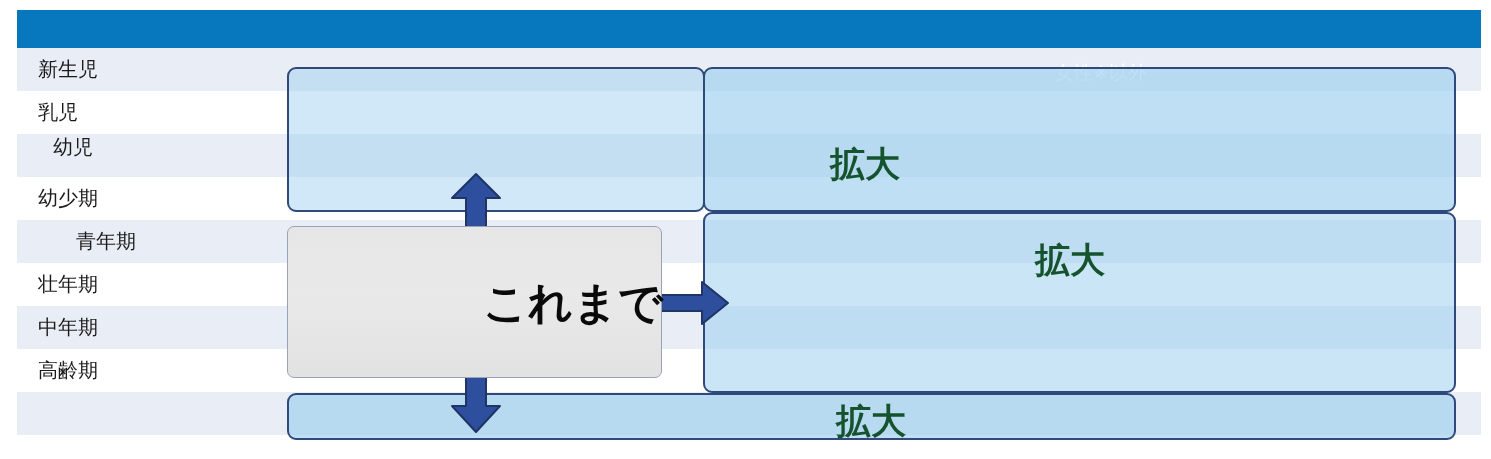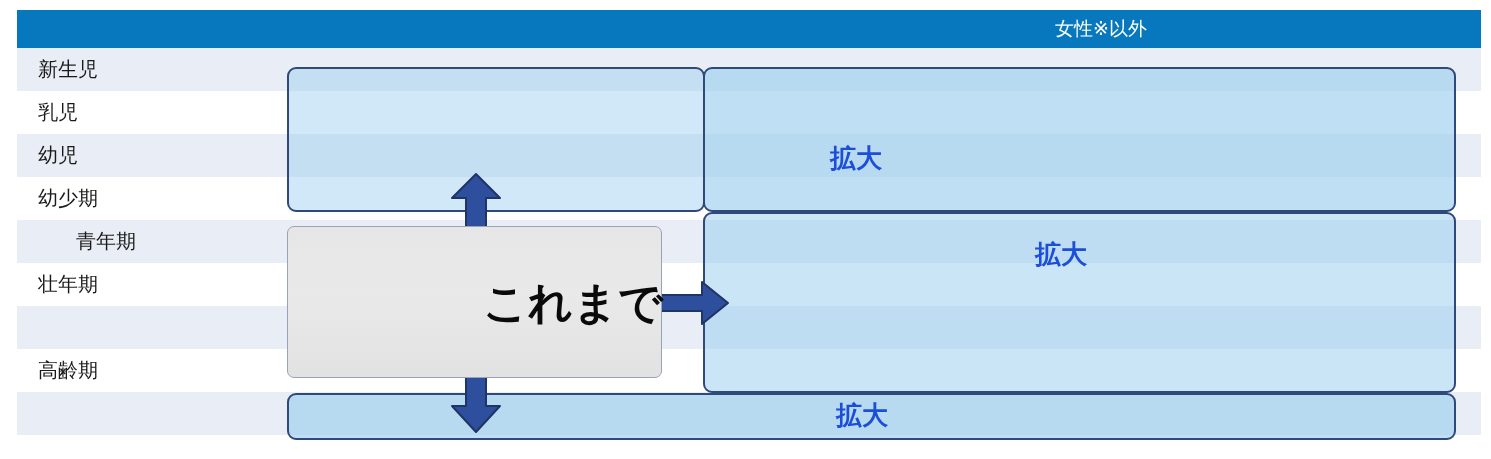--- a/index.html
+++ b/index.html
@@ -21,21 +21,21 @@
   #headerbar{
     position:absolute;left:17px;top:10px;width:1464px;height:38px;
     background:#0878BE;
   }
   .hdrlabel{
     position:absolute;top:0;height:38px;line-height:38px;
     color:#FFFFFF;font-size:19px;font-weight:400;
     text-align:center;white-space:nowrap;
   }
   #hdr-female{left:338px;width:280px;}
-  #hdr-nonfemale{left:864px;width:440px;}
+  #hdr-nonfemale{left:864px;width:440px;margin-top:44px;}
 
   
   .rowlabel{
     position:absolute;left:38px;width:200px;height:43px;line-height:43px;
     font-size:20px;color:#1A1A1A;white-space:nowrap;
     font-family:"Liberation Serif","DejaVu Serif",serif;
   }
 
   
   .panel{
@@ -55,21 +55,21 @@
   #panel-middle{
     left:703px;top:212px;width:753px;height:181px;
     background:rgba(151,205,238,0.52);
   }
   #panel-bottom{
     left:287px;top:393px;width:1169px;height:47px;
     background:rgba(151,205,238,0.62);
   }
   .panel-label{
     position:absolute;
-    font-size:26px;font-weight:bold;color:#1d4ed8;
+    font-size:35px;font-weight:bold;color:#14532d;
     white-space:nowrap;
     font-family:"Liberation Sans","DejaVu Sans",sans-serif;
   }
   #label-top{left:830px;top:141px;}
   #label-middle{left:1035px;top:237px;}
   #label-bottom{left:836px;top:398px;}
 
   
   #centerbox{
     position:absolute;left:287px;top:226px;width:375px;height:152px;
@@ -105,24 +105,25 @@
   <div class="rowband odd" style="top:306px;"></div>
   <div class="rowband even" style="top:349px;"></div>
   <div class="rowband odd" style="top:392px;"></div>
 
   <div id="headerbar">
     <div class="hdrlabel" id="hdr-nonfemale">女性※以外</div>
   </div>
 
   <div class="rowlabel" style="top:48px;">新生児</div>
   <div class="rowlabel" style="top:91px;">乳児</div>
-  <div class="rowlabel" style="top:134px;">幼児</div>
+  <div class="rowlabel" style="top:126px;margin-left:15px;">幼児</div>
   <div class="rowlabel" style="top:177px;">幼少期</div>
   <div class="rowlabel" style="top:220px;margin-left:38px;">青年期</div>
   <div class="rowlabel" style="top:263px;">壮年期</div>
+  <div class="rowlabel" style="top:306px;">中年期</div>
   <div class="rowlabel" style="top:349px;">高齢期</div>
 
   <div class="panel" id="panel-top-left"></div>
   <div class="panel" id="panel-top-right"></div>
   <div class="panel" id="panel-middle"></div>
   <div class="panel" id="panel-bottom"></div>
 
   <div class="panel-label" id="label-top">拡大</div>
   <div class="panel-label" id="label-middle">拡大</div>
   <div class="panel-label" id="label-bottom">拡大</div>

